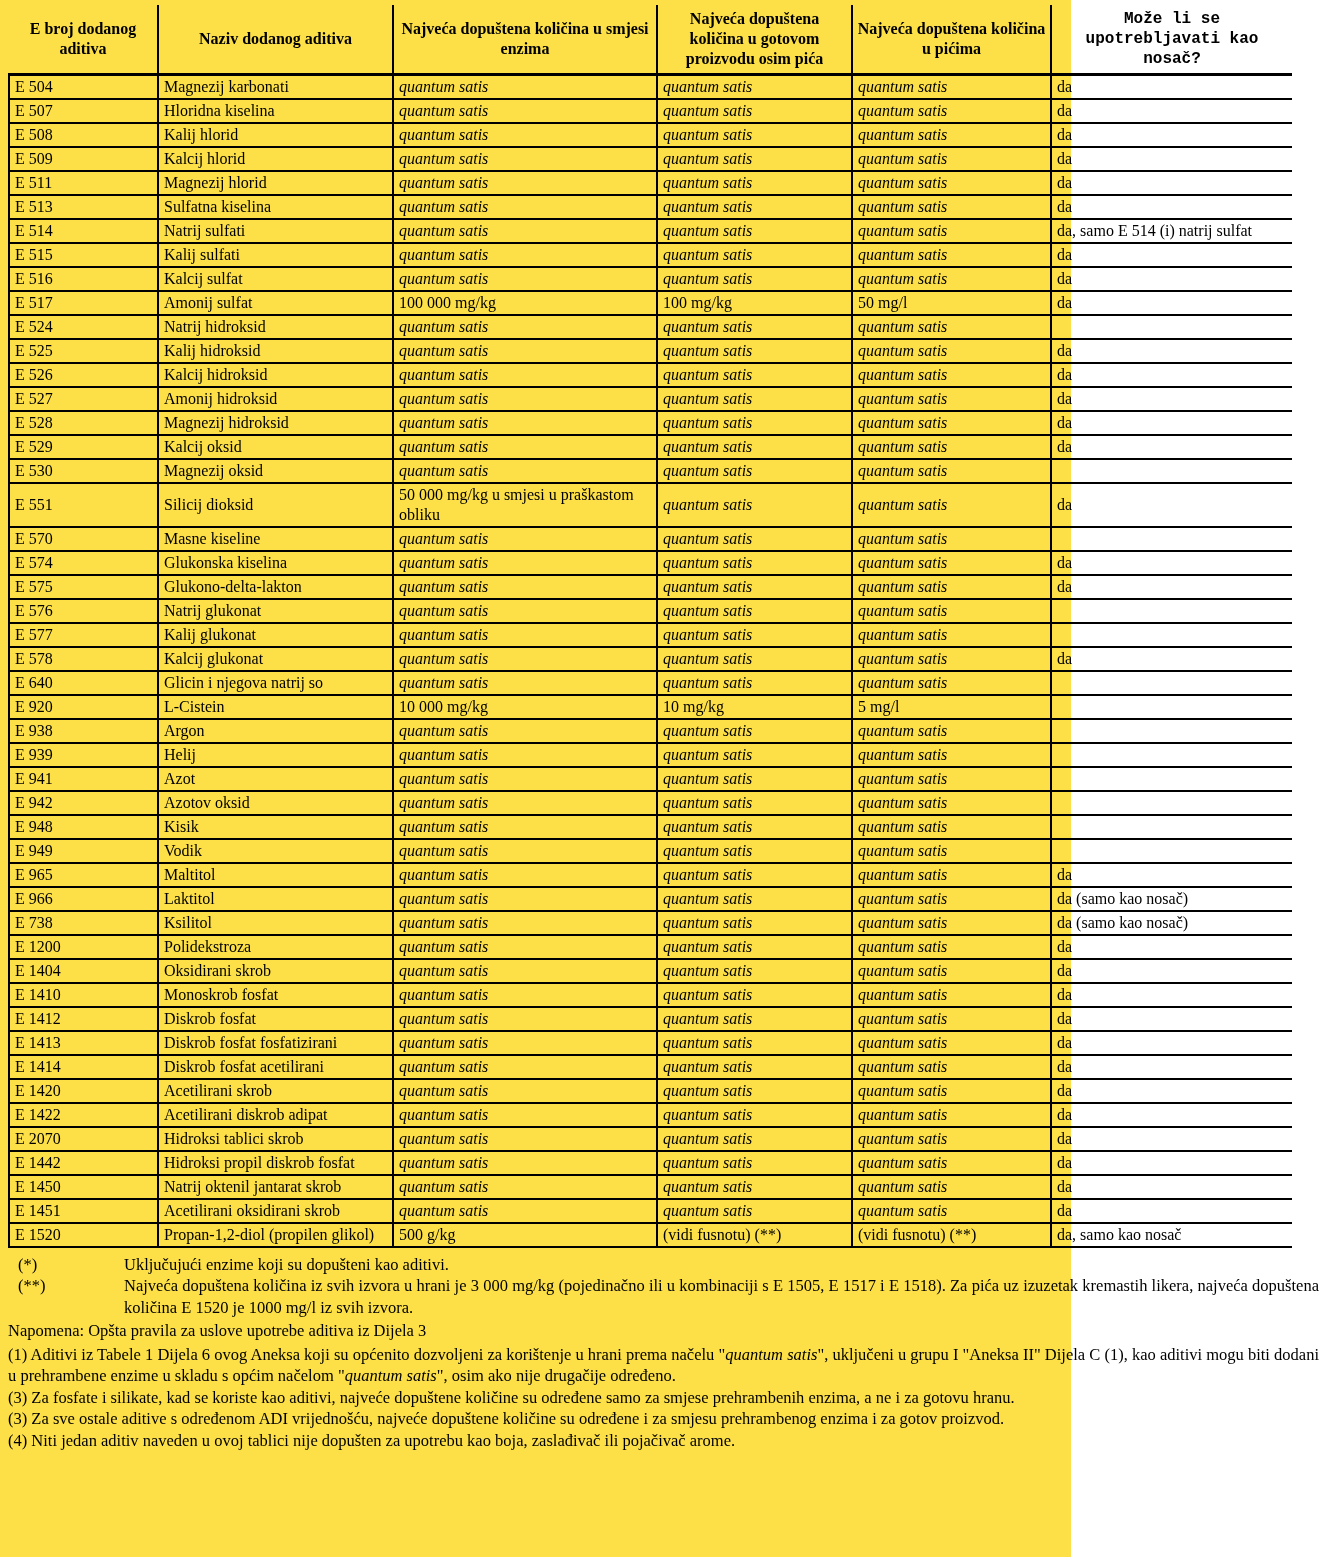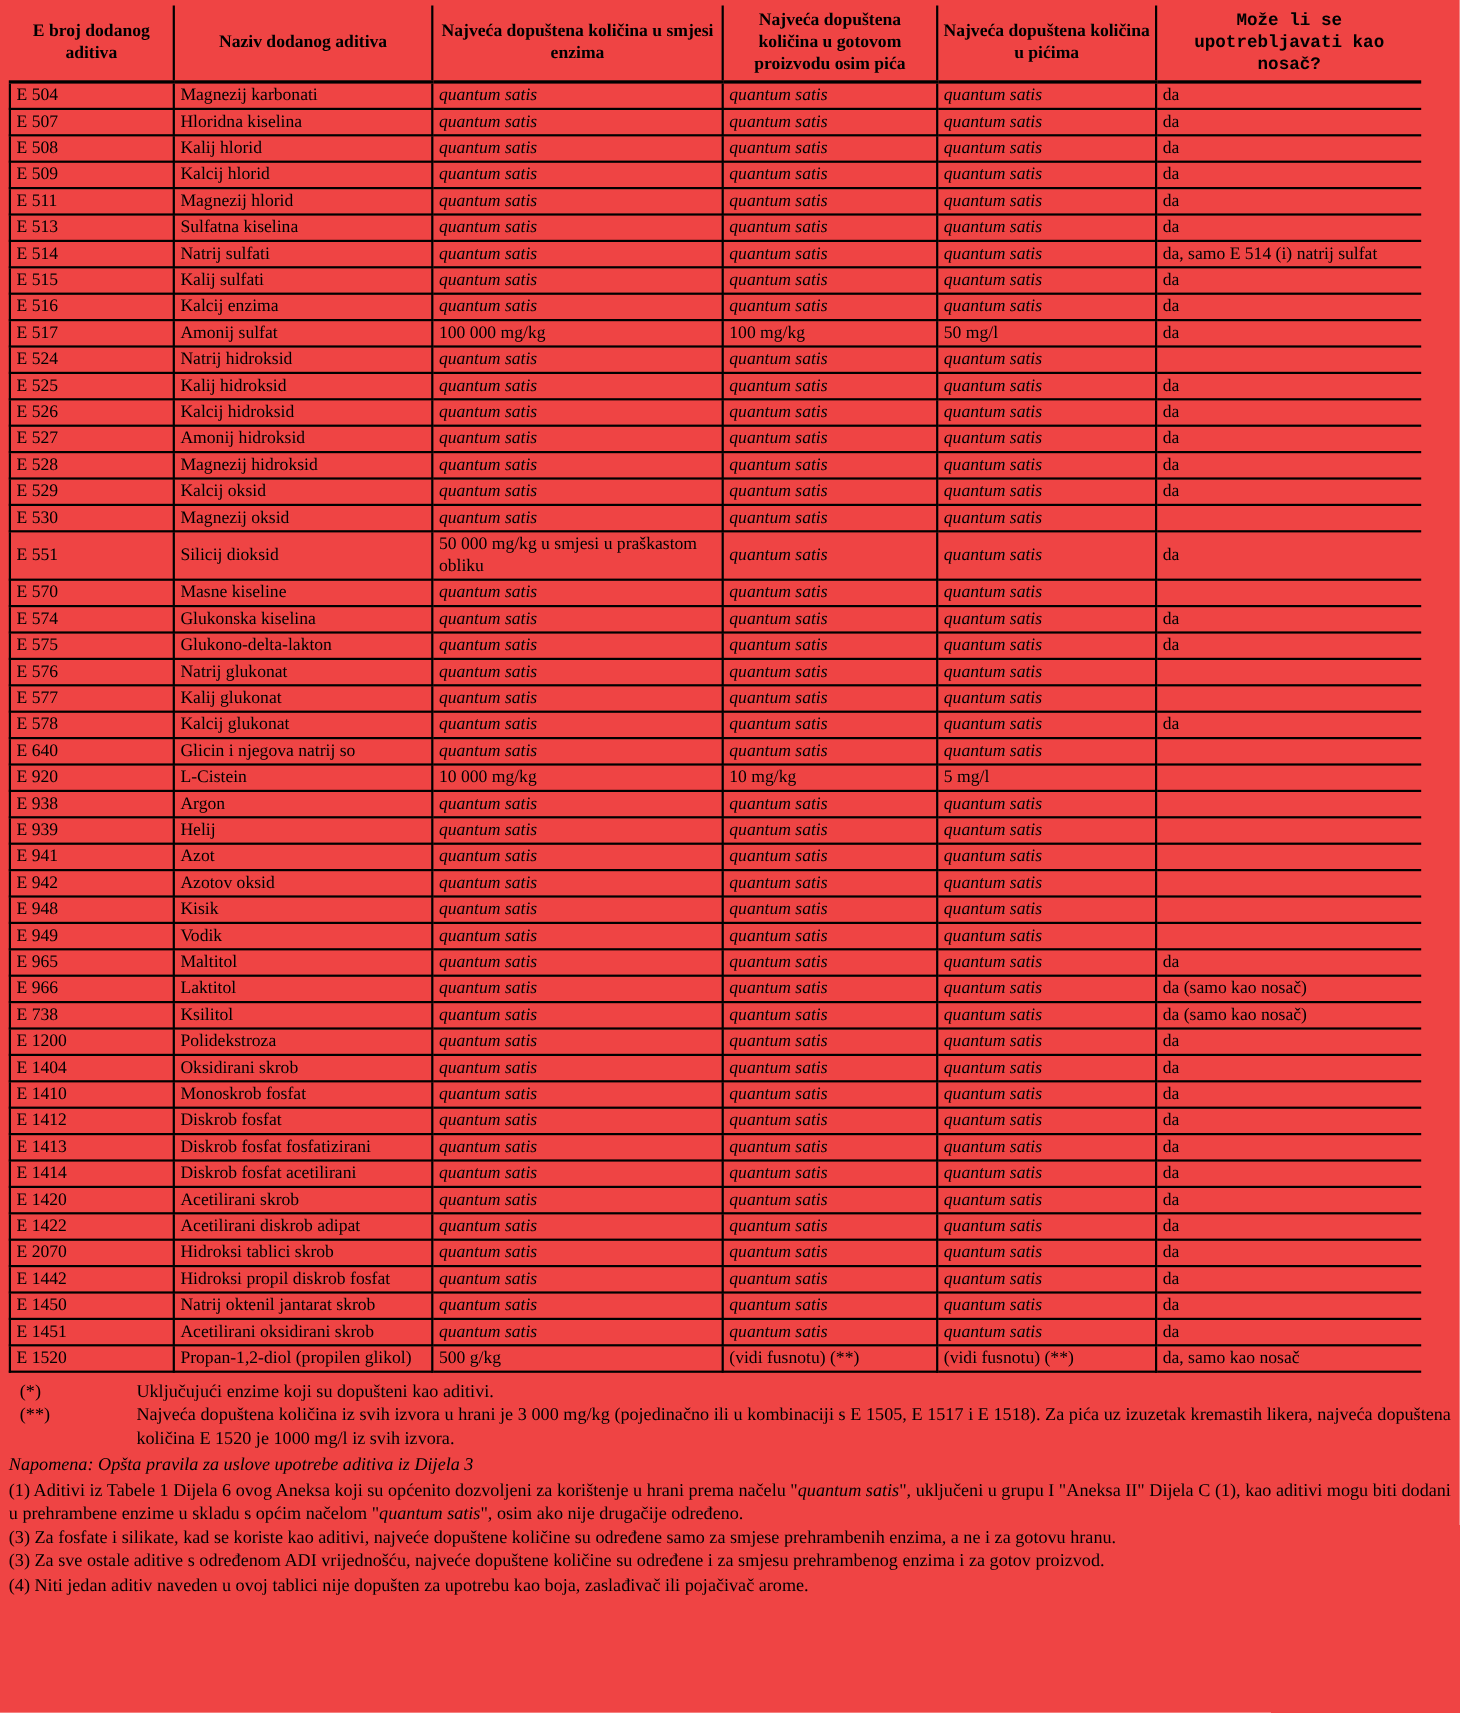--- a/index.html
+++ b/index.html
@@ -3,25 +3,25 @@
 <meta charset="utf-8">
 <style>
   html, body {
     margin: 0;
     padding: 0;
     background: #ffffff;
     color: #000000;
     font-family: "Liberation Serif", "DejaVu Serif", serif;
   }
   .page {
-    width: 1327px;
+    width: 1071px;
     min-height: 1557px;
     box-sizing: border-box;
     padding: 5px 8px 10px 8px;
-    background: #ef4444;
+    background: #fde047;
   }
   table.additives {
     border-collapse: collapse;
     table-layout: fixed;
     width: 1283px;
     font-size: 16px;
     line-height: 1.25;
   }
   table.additives th, table.additives td {
     border: 2px solid #000000;
@@ -34,21 +34,21 @@
     border-bottom: 3px solid #000000;
     font-weight: bold;
     text-align: center;
     padding: 4px 4px;
   }
   table.additives th:first-child { border-left: none; }
   table.additives th:last-child { border-right: none; font-family: Liberation Mono, monospace; }
   table.additives td:last-child { border-right: none; }
   table.additives td { text-align: left; }
   table.additives td.qs { font-style: italic; }
-  td i, .fn i, .napomena { font-style: italic; }
+  td i, .fn i, .napomena { }
   .footnotes {
     margin-top: 6px;
     width: 1311px;
     font-size: 16.5px;
     line-height: 1.3;
   }
   .fn-starred {
     display: flex;
   }
   .fn-marker {
@@ -153,21 +153,21 @@
         <tr>
           <td>E 515</td>
           <td>Kalij sulfati</td>
           <td class="qs">quantum satis</td>
           <td class="qs">quantum satis</td>
           <td class="qs">quantum satis</td>
           <td>da</td>
         </tr>
         <tr>
           <td>E 516</td>
-          <td>Kalcij enzima</td>
+          <td>Kalcij sulfat</td>
           <td class="qs">quantum satis</td>
           <td class="qs">quantum satis</td>
           <td class="qs">quantum satis</td>
           <td>da</td>
         </tr>
         <tr>
           <td>E 517</td>
           <td>Amonij sulfat</td>
           <td>100 000 mg/kg</td>
           <td>100 mg/kg</td>

